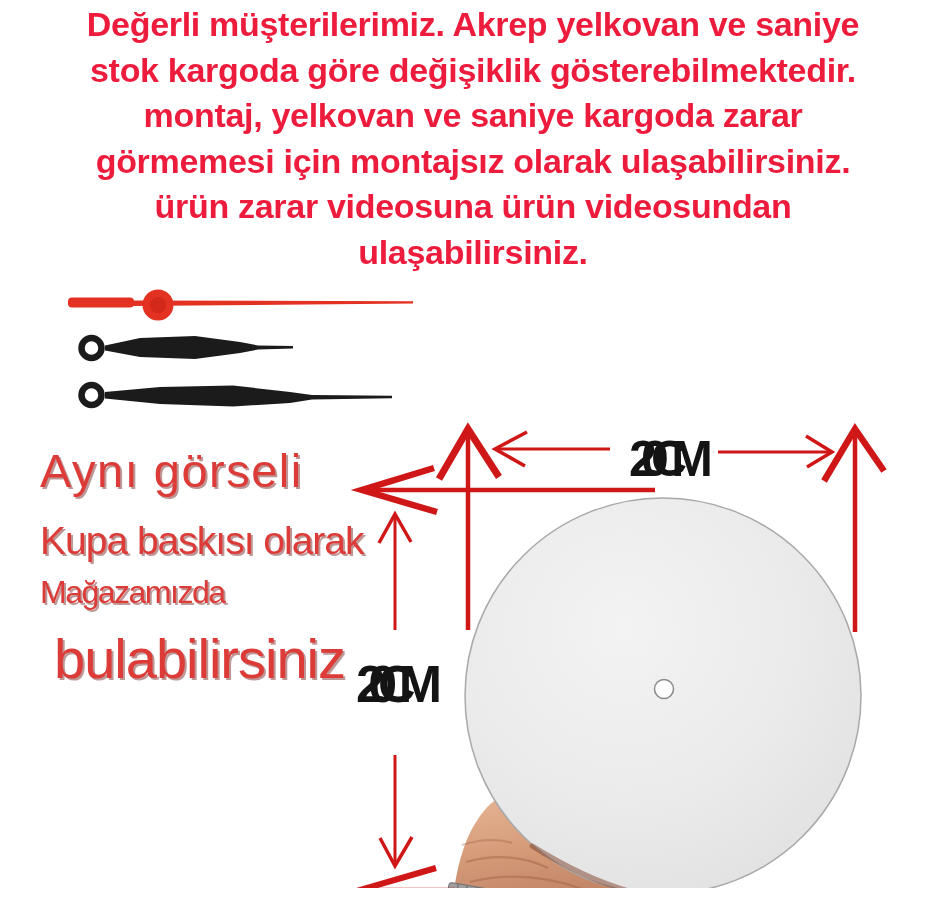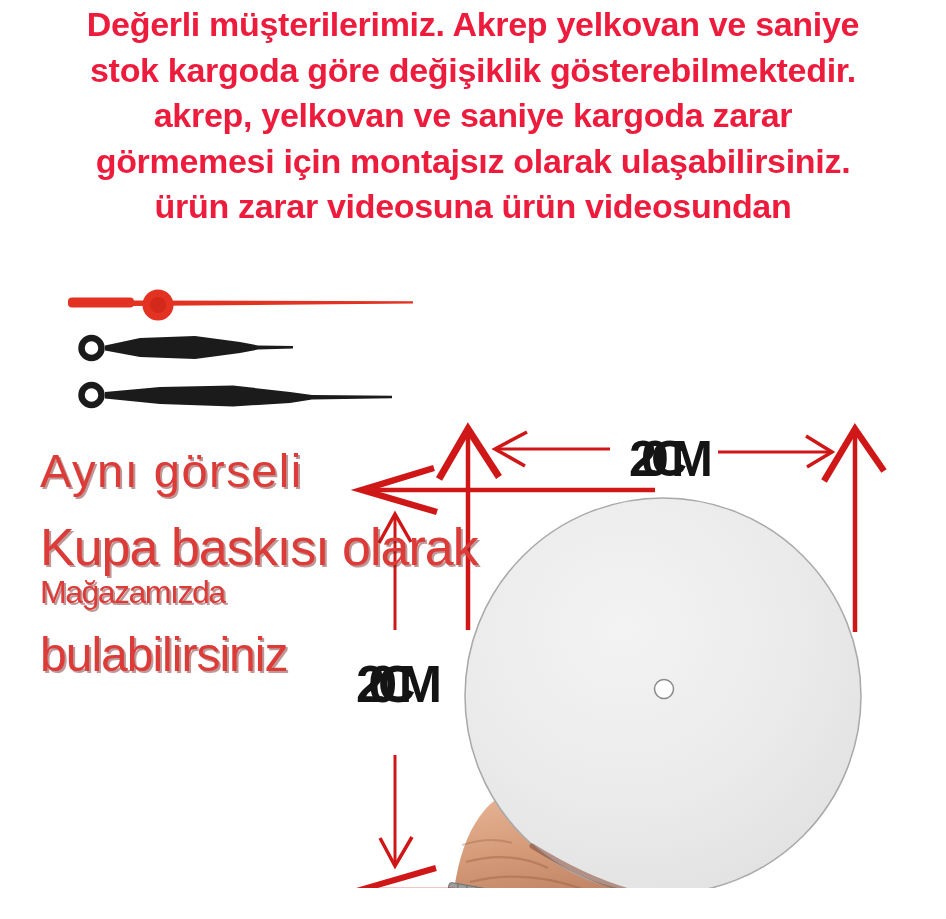--- a/index.html
+++ b/index.html
@@ -15,40 +15,41 @@
   }
   
   .promo{position:absolute;left:0;top:0;width:352px;color:#dc3b38;}
   .promo div{
     position:absolute;left:16px;width:100%;text-align:left;line-height:1;
     text-shadow:2px 2px 0 rgba(110,25,25,0.45);
     white-space:nowrap;
     padding-left:24px;
   }
   .promo .p1{top:447px;font-size:47px;letter-spacing:1.5px;}
-  .promo .p2{top:521px;font-size:52px;letter-spacing:-1px;}
+  .promo .p2{top:521px;font-size:39px;letter-spacing:-1px;}
   .promo .p3{top:576px;font-size:32px;letter-spacing:-1.5px;}
-  .promo .p4{top:631px;font-size:48px;letter-spacing:-1px;}
+  .promo .p4{top:631px;font-size:56px;letter-spacing:-1px;margin-left:14px;}
   
   svg.overlay{position:absolute;left:0;top:0;width:946px;height:919px;}
   text.dim-label{
     font-family:"Liberation Sans",sans-serif;font-weight:bold;
   }
 </style>
 </head>
 <body>
 
 <div class="stage">
 
   <div class="notice">
       <div class="notice-line">Değerli müşterilerimiz. Akrep yelkovan ve saniye</div>
       <div class="notice-line">stok kargoda göre değişiklik gösterebilmektedir.</div>
-      <div class="notice-line">akrep, yelkovan ve saniye kargoda zarar</div>
+      <div class="notice-line">montaj, yelkovan ve saniye kargoda zarar</div>
       <div class="notice-line">görmemesi için montajsız olarak ulaşabilirsiniz.</div>
       <div class="notice-line">ürün zarar videosuna ürün videosundan</div>
+      <div class="notice-line">ulaşabilirsiniz.</div>
     </div>
 
   <svg class="overlay" viewBox="0 0 946 919">
     <defs>
       <radialGradient id="discGrad" cx="40%" cy="33%" r="78%">
         <stop offset="0%" stop-color="#f3f3f3"></stop>
         <stop offset="55%" stop-color="#ebebeb"></stop>
         <stop offset="100%" stop-color="#e0e0e0"></stop>
       </radialGradient>
       <linearGradient id="skinGrad" x1="0" y1="0" x2="0.3" y2="1">

